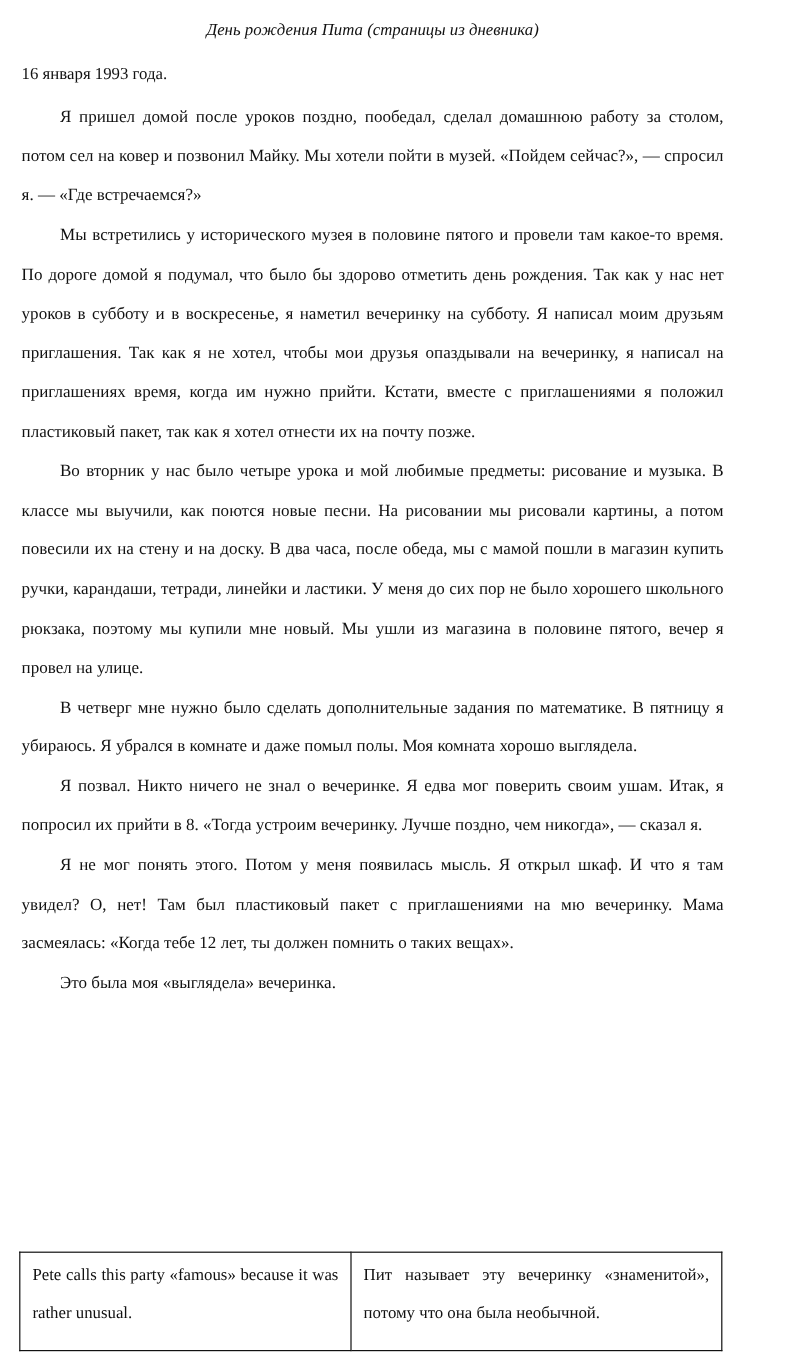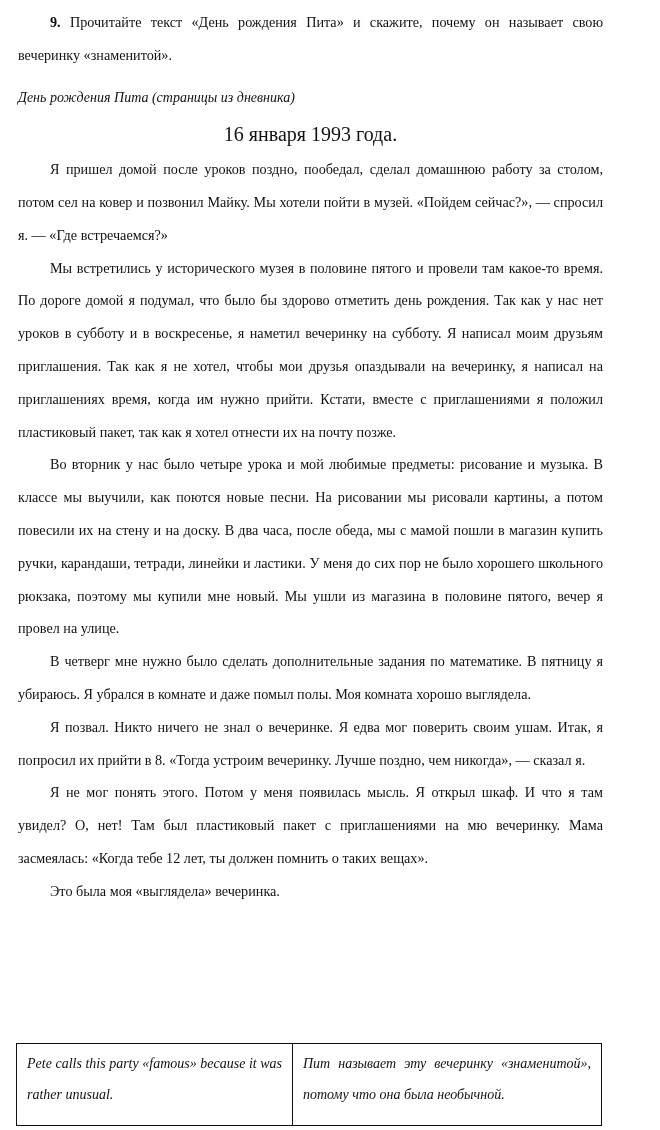--- a/index.html
+++ b/index.html
@@ -11,42 +11,40 @@
   .page { position: absolute; left: 18px; top: 0; width: 585px; }
   .line-block {
     font-size: 14.2px;
     line-height: 32.8px;
     text-align: justify;
     margin: 0;
   }
   .indent { text-indent: 32px; }
   .task { padding-top: 6px; }
   .task .num { font-weight: bold; }
-  .subtitle { text-align: left; font-style: italic; font-size: 14px; line-height: 32.8px; margin: 10px 0 0 0; }
-  .date { text-align: center; font-size: 20px; line-height: 32.8px; margin: 4px 0 0 0; }
+  .subtitle { text-align: center; font-style: italic; font-size: 14px; line-height: 32.8px; margin: 10px 0 0 0; }
+  .date { text-align: left; font-size: 14px; line-height: 32.8px; margin: 4px 0 0 0; }
   .story { margin-top: 2px; }
   .answer-table {
     position: absolute; left: 16px; top: 1043px; width: 586px; height: 83px;
     border-collapse: collapse; border: 1.5px solid #111;
     table-layout: fixed;
-    font-style: italic;
   }
   .answer-table td {
     border: 1.5px solid #111;
     vertical-align: top;
     padding: 4px 10px 0 10px;
     font-size: 14px; line-height: 31px; text-align: justify;
   }
   .answer-table td.en { width: 255px; }
 </style>
 </head>
 <body>
 
 <div class="page">
-  <p class="line-block indent task"><span class="num">9.</span><span> Прочитайте текст «День рождения Пита» и скажите, почему он называет свою вечеринку «знаменитой».</span></p>
 
   <p class="subtitle">День рождения Пита (страницы из дневника)</p>
   <p class="date">16 января 1993 года.</p>
 
   <div class="story">
     <p class="line-block indent">Я пришел домой после уроков поздно, пообедал, сделал домашнюю работу за столом, потом сел на ковер и позвонил Майку. Мы хотели пойти в музей. «Пойдем сейчас?», — спросил я. — «Где встречаемся?»</p>
     <p class="line-block indent">Мы встретились у исторического музея в половине пятого и провели там какое-то время. По дороге домой я подумал, что было бы здорово отметить день рождения. Так как у нас нет уроков в субботу и в воскресенье, я наметил вечеринку на субботу. Я написал моим друзьям приглашения. Так как я не хотел, чтобы мои друзья опаздывали на вечеринку, я написал на приглашениях время, когда им нужно прийти. Кстати, вместе с приглашениями я положил пластиковый пакет, так как я хотел отнести их на почту позже.</p>
     <p class="line-block indent">Во вторник у нас было четыре урока и мой любимые предметы: рисование и музыка. В классе мы выучили, как поются новые песни. На рисовании мы рисовали картины, а потом повесили их на стену и на доску. В два часа, после обеда, мы с мамой пошли в магазин купить ручки, карандаши, тетради, линейки и ластики. У меня до сих пор не было хорошего школьного рюкзака, поэтому мы купили мне новый. Мы ушли из магазина в половине пятого, вечер я провел на улице.</p>
     <p class="line-block indent">В четверг мне нужно было сделать дополнительные задания по математике. В пятницу я убираюсь. Я убрался в комнате и даже помыл полы. Моя комната хорошо выглядела.</p>
     <p class="line-block indent">Я позвал. Никто ничего не знал о вечеринке. Я едва мог поверить своим ушам. Итак, я попросил их прийти в 8. «Тогда устроим вечеринку. Лучше поздно, чем никогда», — сказал я.</p>

